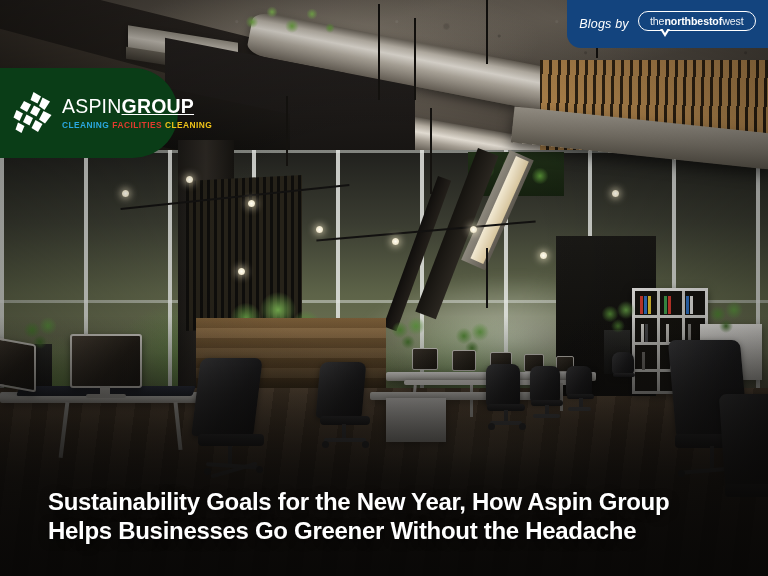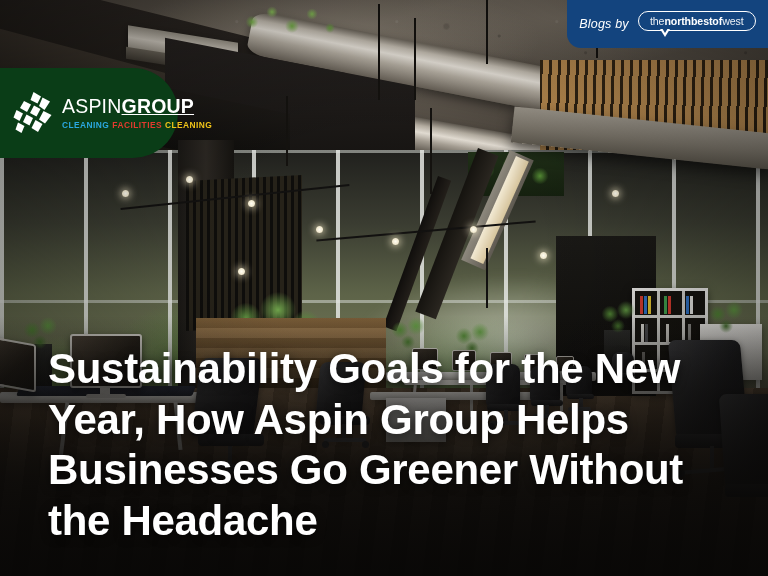--- a/index.html
+++ b/index.html
@@ -449,21 +449,21 @@
     border-right:3px solid transparent;
     border-top:5.5px solid #13447e;
   }
 
   
   .headline {
     position:absolute; left:48px; bottom:30px; right:40px;
     color:#ffffff;
     font-family:"Liberation Sans", sans-serif;
     font-weight:700;
-    font-size:42px;
+    font-size:24px;
     line-height:1.2;
     letter-spacing:-.3px;
     text-shadow:0 2px 10px rgba(0,0,0,.65);
     z-index:15;
   }
 </style>
 </head>
 <body>
 
 <div class="hero">

